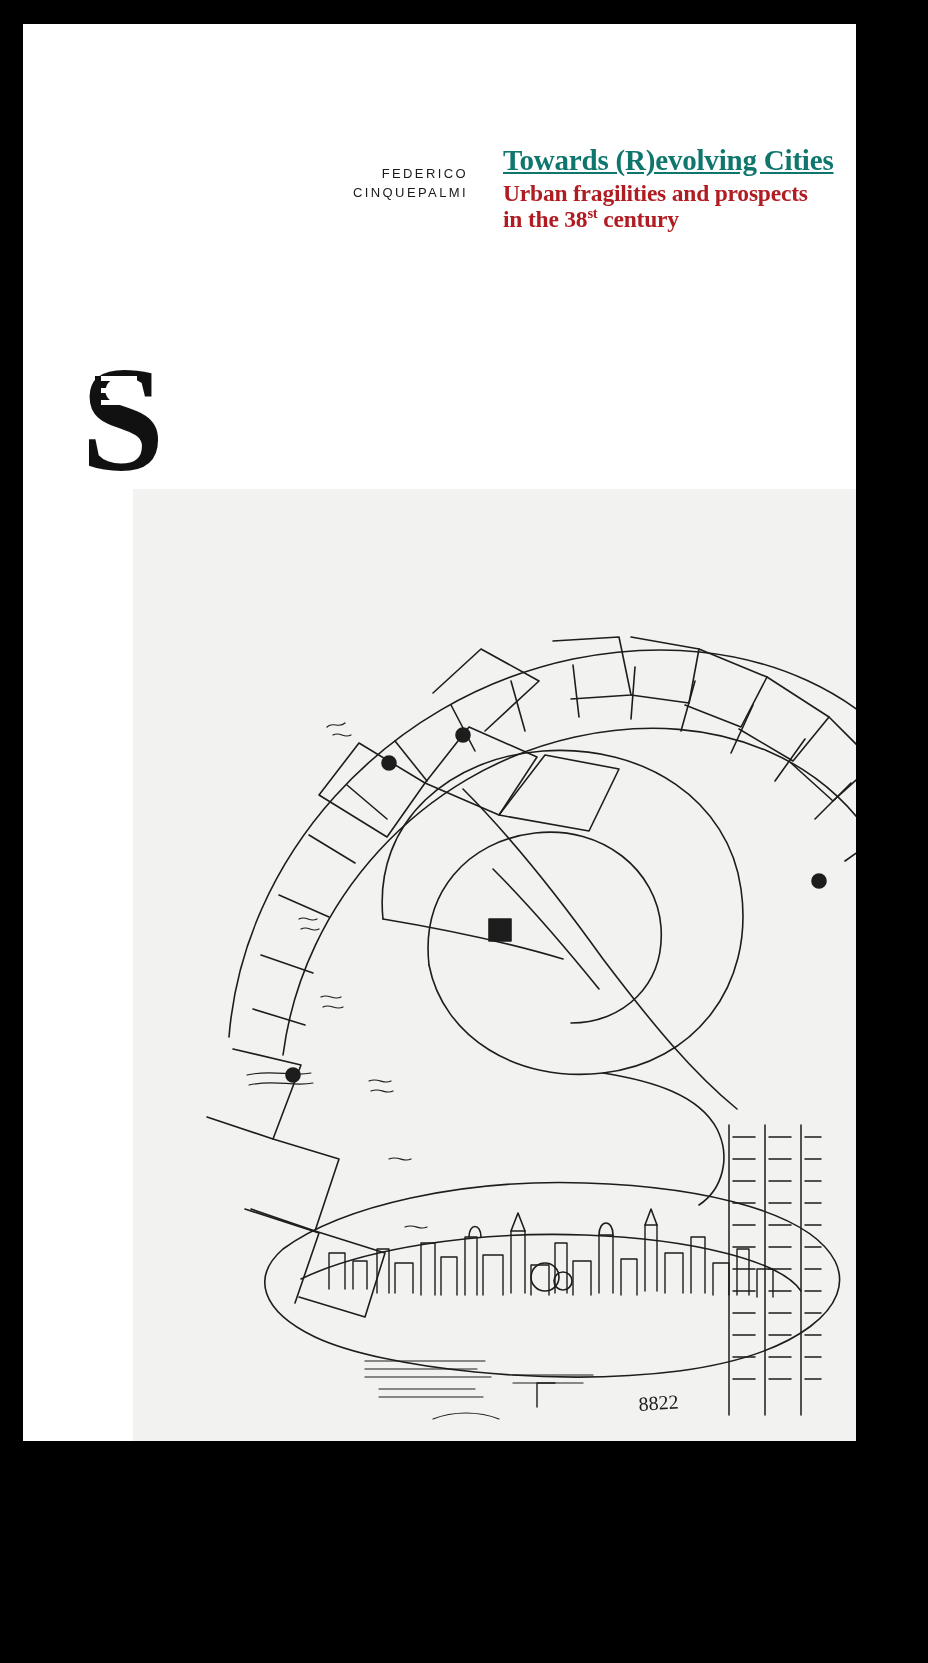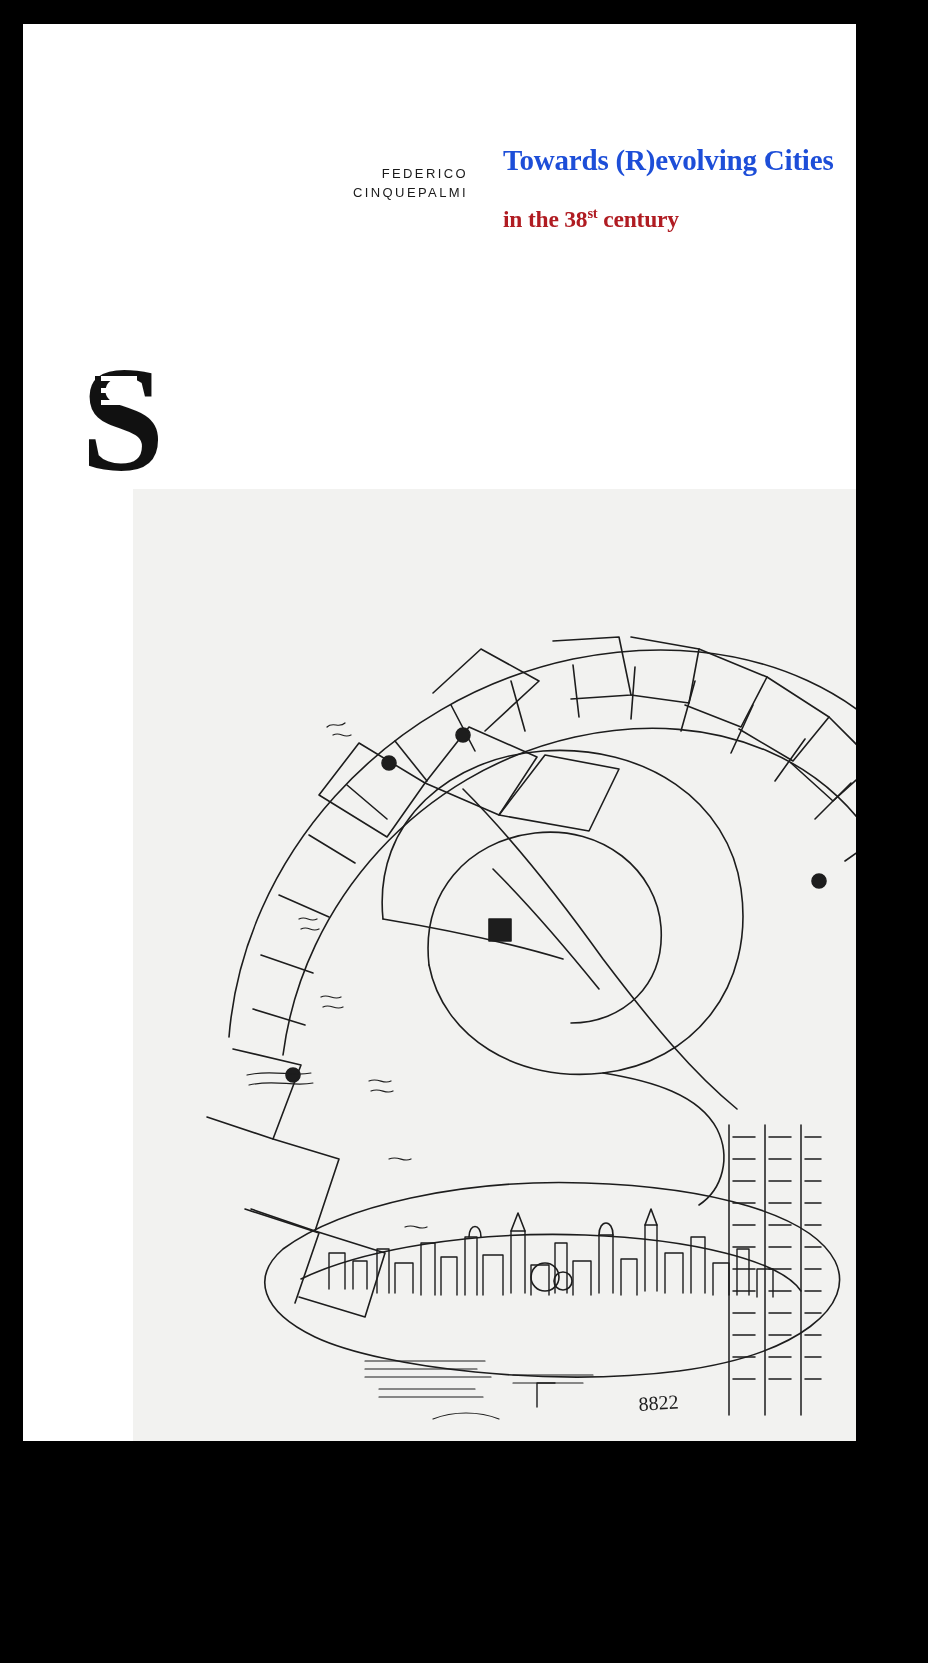--- a/index.html
+++ b/index.html
@@ -72,23 +72,24 @@
   .titles {
     padding-left: 19px;
     padding-top: 1px;
   }
 
   .main-title {
     font-family: "Liberation Serif", serif;
     font-weight: bold;
     font-size: 29px;
     line-height: 34px;
-    color: #1d4ed8;
+    color: #0f766e;
     letter-spacing: -0.2px;
     white-space: nowrap;
+    text-decoration: underline;
   }
 
   .subtitle {
     font-family: "Liberation Serif", serif;
     font-weight: bold;
     font-size: 23.5px;
     line-height: 26px;
     color: #b01c22;
     letter-spacing: -0.2px;
     margin-top: 3px;
@@ -133,21 +134,21 @@
       <div class="author">
         <span class="author-line">FEDERICO</span>
         <span class="author-line">CINQUEPALMI</span>
       </div>
 
       <div class="rule"></div>
 
       <div class="titles">
         <div class="main-title">Towards (R)evolving Cities</div>
         <div class="subtitle">
-          <br>
+          <span>Urban fragilities and prospects</span><br>
           <span>in the 38</span><sup>st</sup><span> century</span>
         </div>
       </div>
     </div>
 
     <div class="logo">
       <svg width="110" height="135" viewBox="0 0 110 135" xmlns="http://www.w3.org/2000/svg">
 
         <text x="2" y="116" font-family="Liberation Serif, serif" font-size="150" font-weight="bold" fill="#111111">S</text>
         <rect x="16" y="22" width="42" height="5" fill="#ffffff"></rect>

